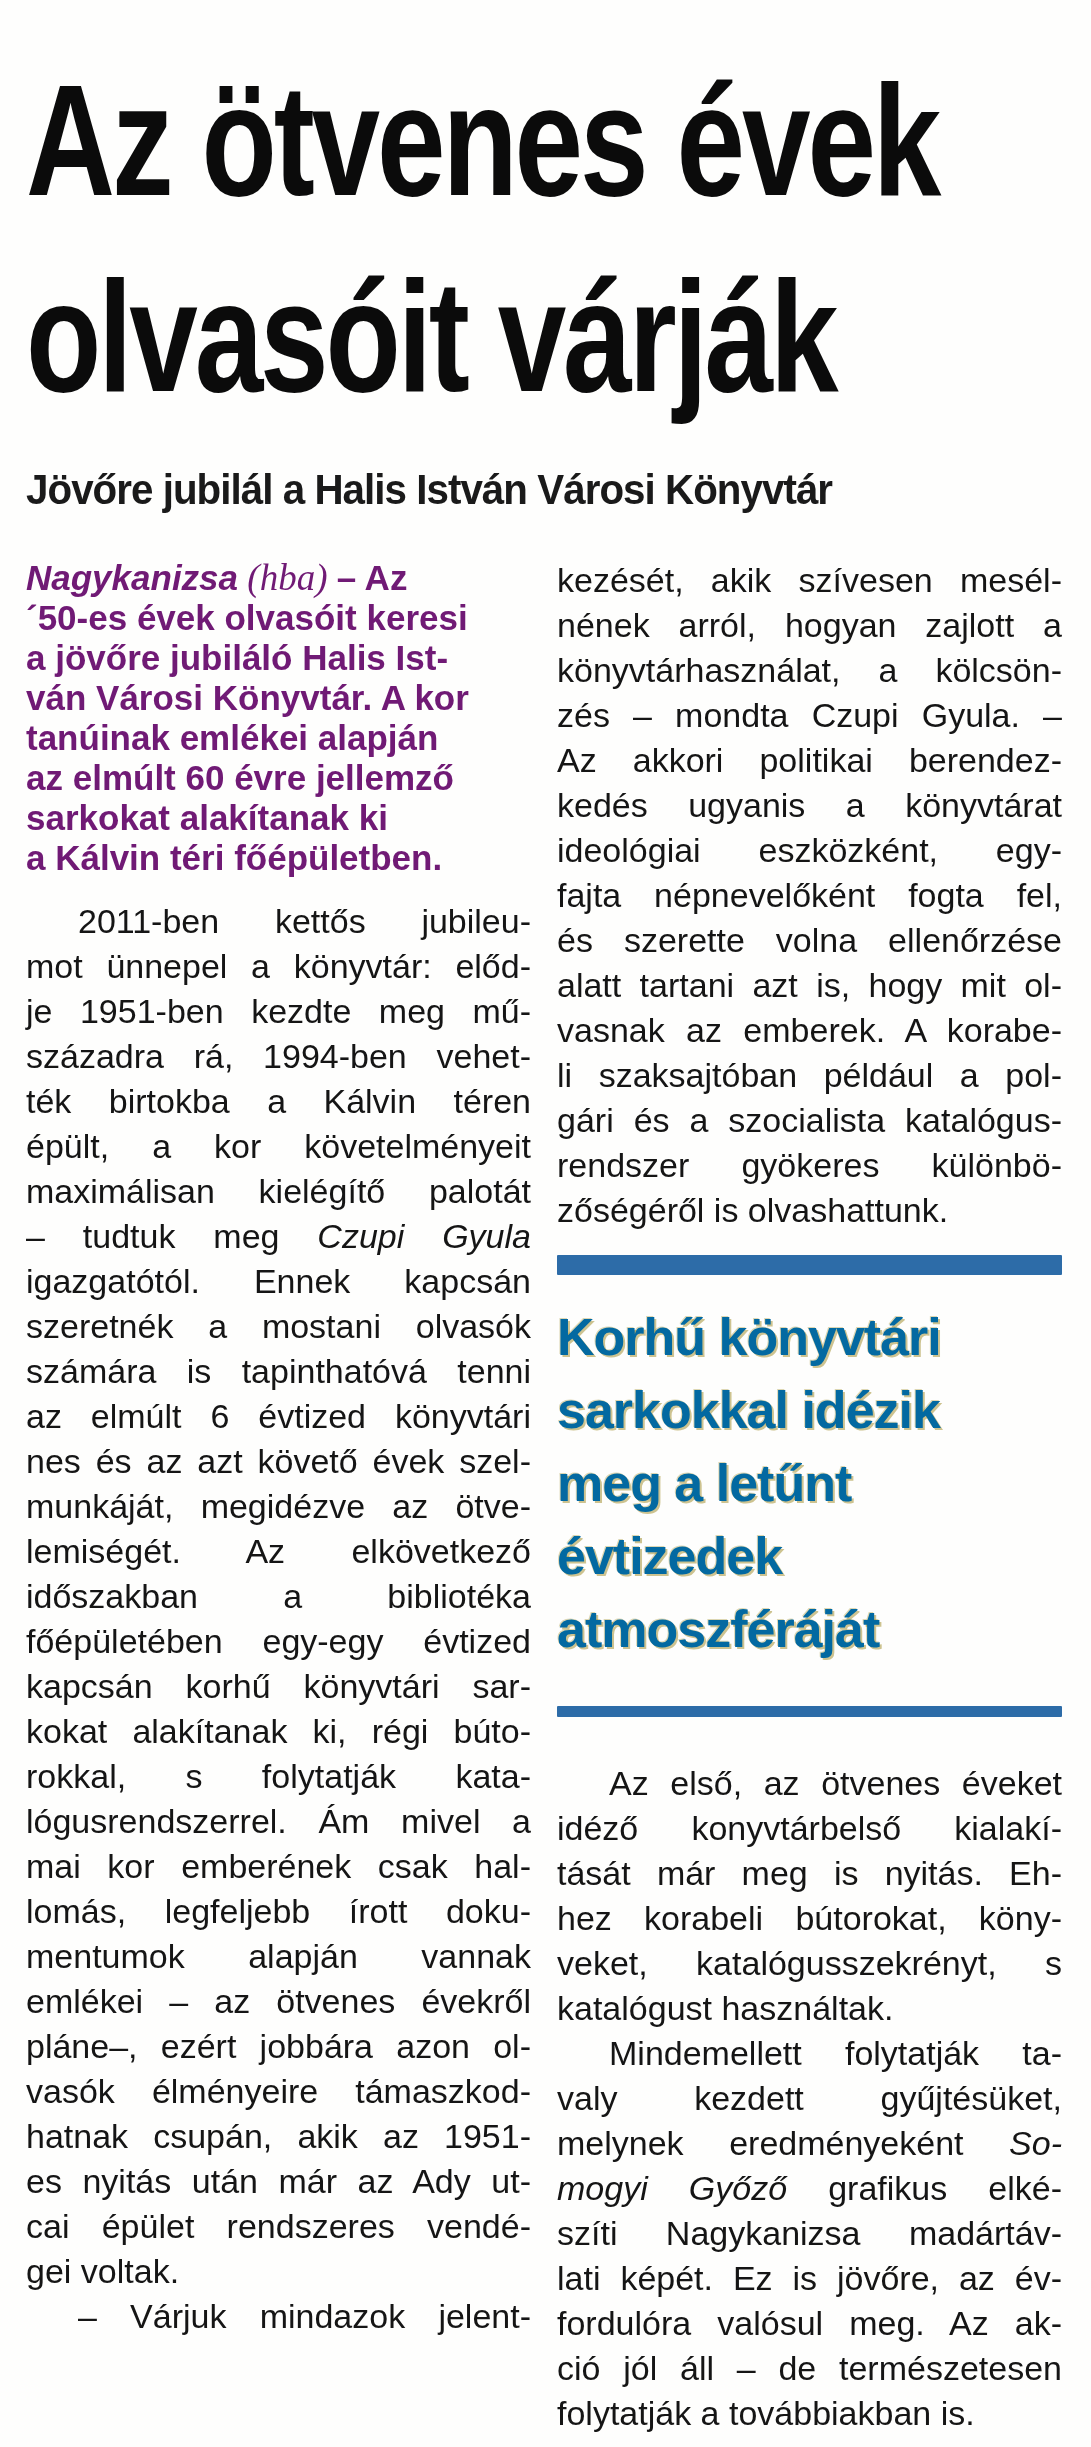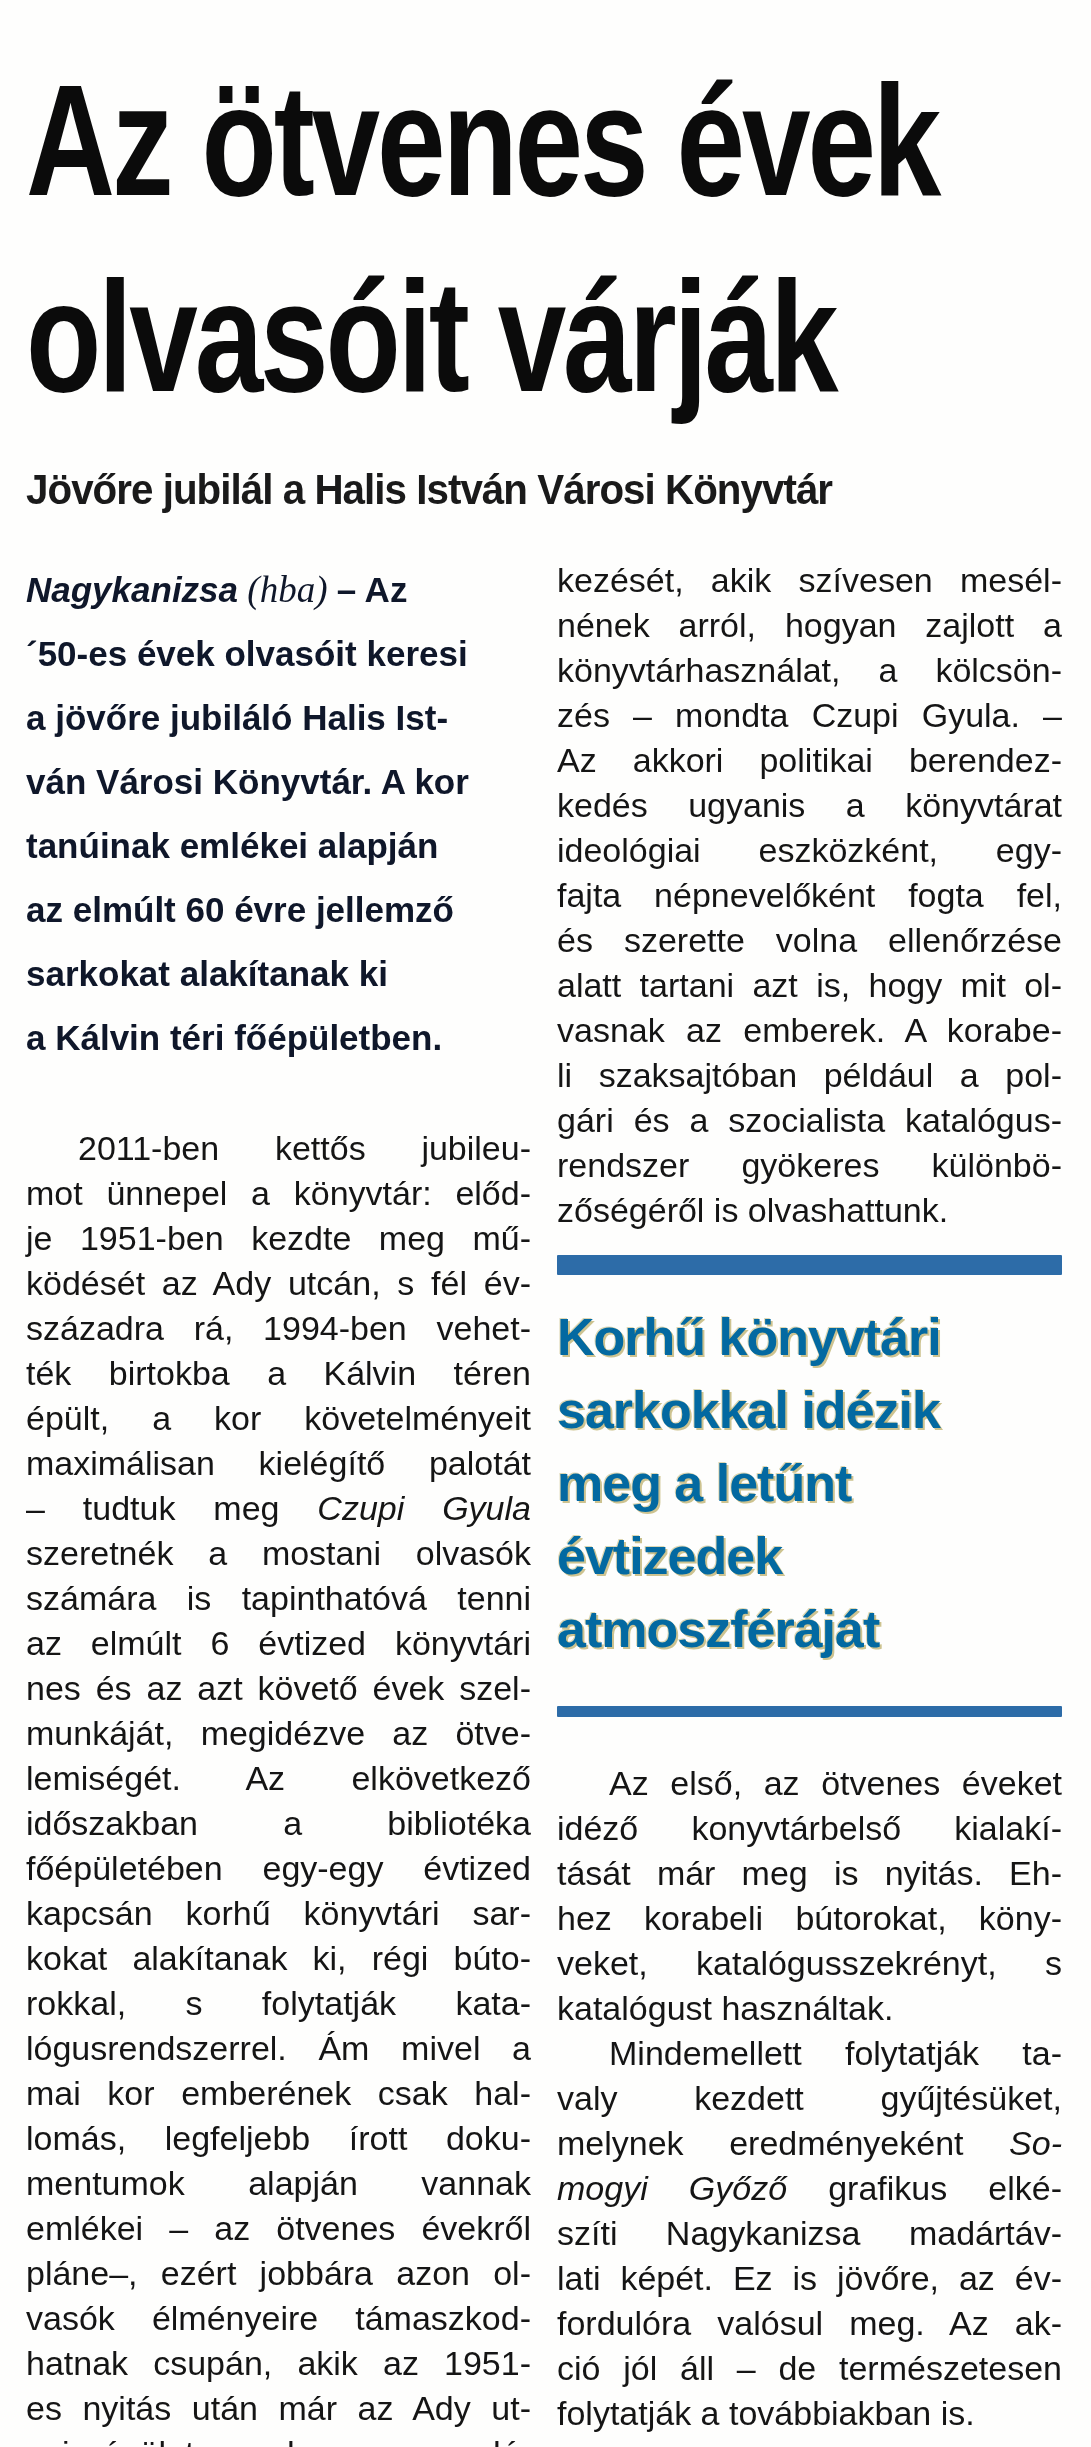--- a/index.html
+++ b/index.html
@@ -46,23 +46,23 @@
     gap:26px;
     margin-top:42px;
     align-items:flex-start;
   }
   .col{width:505px;box-sizing:border-box;}
   
   .lede{
     font-family:"Liberation Sans",sans-serif;
     font-weight:700;
     font-size:35px;
-    line-height:64px;
-    color:#0f172a;
-    margin-bottom:56px;
+    line-height:40px;
+    color:#701a75;
+    margin-bottom:21px;
   }
   .lede .line{text-align:left;}
   .dateline{font-style:italic;font-weight:700;}
   .byline{
     font-family:"Liberation Serif",serif;
     font-style:italic;
     font-weight:400;
     font-size:37px;
   }
   
@@ -126,26 +126,26 @@
             <div class="line">tanúinak emlékei alapján</div>
             <div class="line">az elmúlt 60 évre jellemző</div>
             <div class="line">sarkokat alakítanak ki</div>
             <div class="line">a Kálvin téri főépületben.</div>
           </div>
       </div>
       <div class="body-lines">
           <div class="line indent">2011-ben kettős jubileu-</div>
           <div class="line">mot ünnepel a könyvtár: előd-</div>
           <div class="line">je 1951-ben kezdte meg mű-</div>
-          <div class="line">ködését az Ady utcán, s fél év-</div>
           <div class="line">századra rá, 1994-ben vehet-</div>
           <div class="line">ték birtokba a Kálvin téren</div>
           <div class="line">épült, a kor követelményeit</div>
           <div class="line">maximálisan kielégítő palotát</div>
           <div class="line">– tudtuk meg <em>Czupi Gyula</em></div>
+          <div class="line">igazgatótól. Ennek kapcsán</div>
           <div class="line">szeretnék a mostani olvasók</div>
           <div class="line">számára is tapinthatóvá tenni</div>
           <div class="line">az elmúlt 6 évtized könyvtári</div>
           <div class="line">nes és az azt követő évek szel-</div>
           <div class="line">munkáját, megidézve az ötve-</div>
           <div class="line">lemiségét. Az elkövetkező</div>
           <div class="line">időszakban a bibliotéka</div>
           <div class="line">főépületében egy-egy évtized</div>
           <div class="line">kapcsán korhű könyvtári sar-</div>
           <div class="line">kokat alakítanak ki, régi búto-</div>

